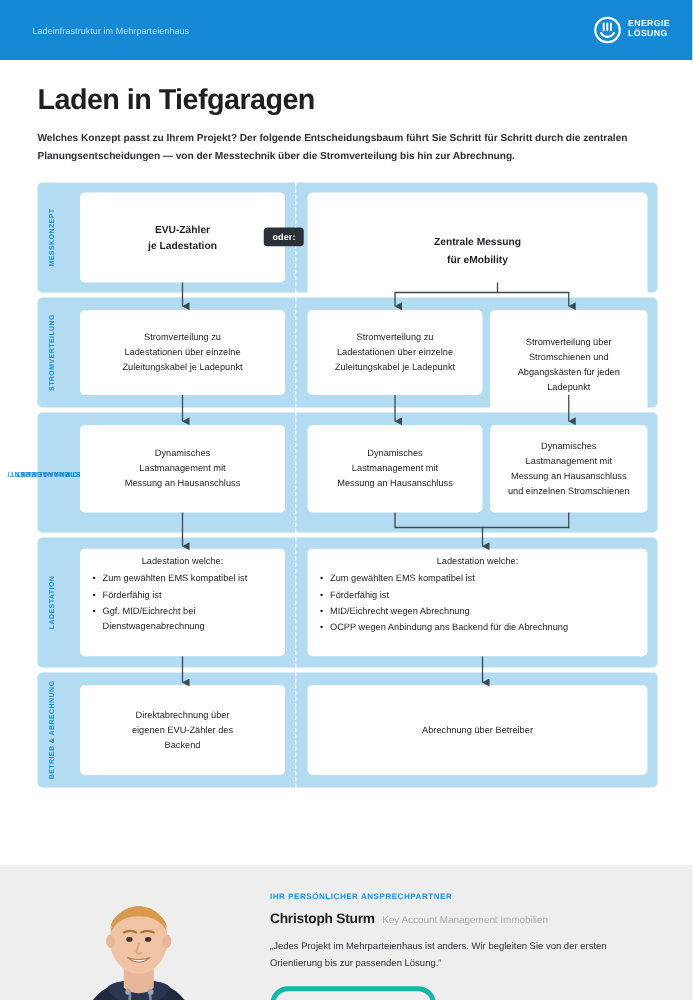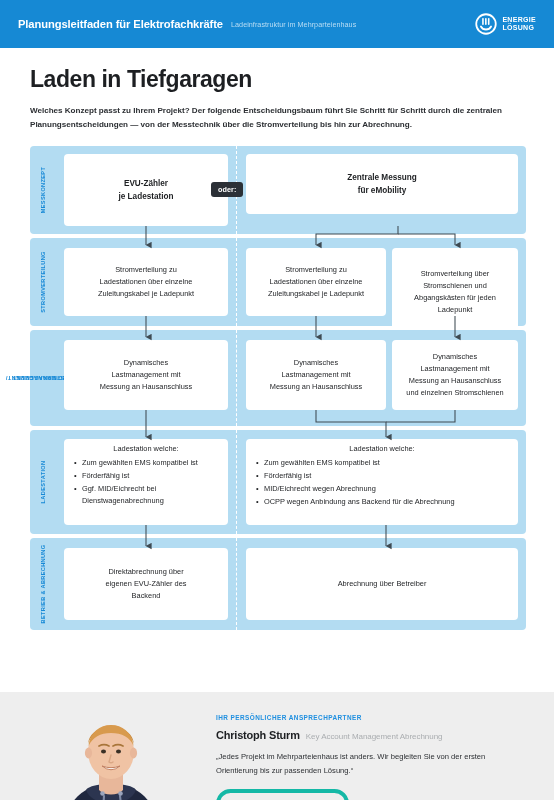--- a/index.html
+++ b/index.html
@@ -127,21 +127,20 @@
     white-space:nowrap;
   }
   .c-legal { margin-top:11px; font-size:6.3px; color:#9a9d a0; color:#9a9da0; }
 </style>
 </head>
 <body>
 
 <div class="page">
 
   <div class="header">
-    <div class="hdr-title">Planungsleitfaden für Elektrofachkräfte</div>
     <div class="hdr-sub">Ladeinfrastruktur im Mehrparteienhaus</div>
     <div class="hdr-logo">
       <svg class="logo-mark" viewBox="0 0 32 32">
         <circle cx="16" cy="16" r="14.2" fill="none" stroke="#ffffff" stroke-width="2.6"></circle>
         <rect x="10.4" y="7.4" width="2.3" height="10" rx="1.1" fill="#ffffff"></rect>
         <rect x="14.6" y="7.4" width="2.3" height="10" rx="1.1" fill="#ffffff"></rect>
         <rect x="18.8" y="7.4" width="2.3" height="10" rx="1.1" fill="#ffffff"></rect>
         <path d="M8.6 19.6a8.4 8.4 0 0 0 14.8 0" fill="none" stroke="#ffffff" stroke-width="2.6" stroke-linecap="round"></path>
       </svg>
       <div class="logo-text">
@@ -161,21 +160,21 @@
     <div class="band" style="top:0px;height:88px;">
       <div class="band-label">
         <span>MESSKONZEPT</span>
       </div>
       <div class="band-body">
         <div class="divider"></div>
         <div class="node bold" style="left:8px;top:8px;width:164px;height:72px;">
           <span class="nline">EVU-Zähler</span>
           <span class="nline">je Ladestation</span>
         </div>
-        <div class="node bold" style="left:190px;top:8px;width:272px;height:60px;">
+        <div class="node bold" style="left:190px;top:8px;width:272px;height:93px;">
           <span class="nline">Zentrale Messung</span>
           <span class="nline">für eMobility</span>
         </div>
         <div class="oder-badge" style="left:155px;top:36px;">oder:</div>
       </div>
     </div>
 
     <div class="band" style="top:92px;height:88px;">
       <div class="band-label">
         <span>STROMVERTEILUNG</span>
@@ -339,21 +338,21 @@
         <rect x="102.1" y="108.6" width="1.2" height="4.6" fill="#cfd8e6"></rect>
         <rect x="104.4" y="108.6" width="1.2" height="4.6" fill="#cfd8e6"></rect>
         <rect x="48" y="110" width="10" height="6" rx="1" fill="#aab3c4"></rect>
       </svg>
     </div>
 
     <div class="contact">
       <div class="c-eyebrow">IHR PERSÖNLICHER ANSPRECHPARTNER</div>
       <div class="c-nameline">
         <span class="c-name">Christoph Sturm</span>
-        <span class="c-role">Key Account Management Abrechnung</span>
+        <span class="c-role">Key Account Management Immobilien</span>
       </div>
       <div class="c-quote">„Jedes Projekt im Mehrparteienhaus ist anders. Wir begleiten Sie von der ersten Orientierung bis zur passenden Lösung.“</div>
       <div class="c-actions">
         <button class="btn-mail">vertrieb@energieloesung.de</button>
       </div>
       <div class="c-legal">energielösung GmbH  |  www.energieloesung.de</div>
     </div>
   </div>
 
 </div>

